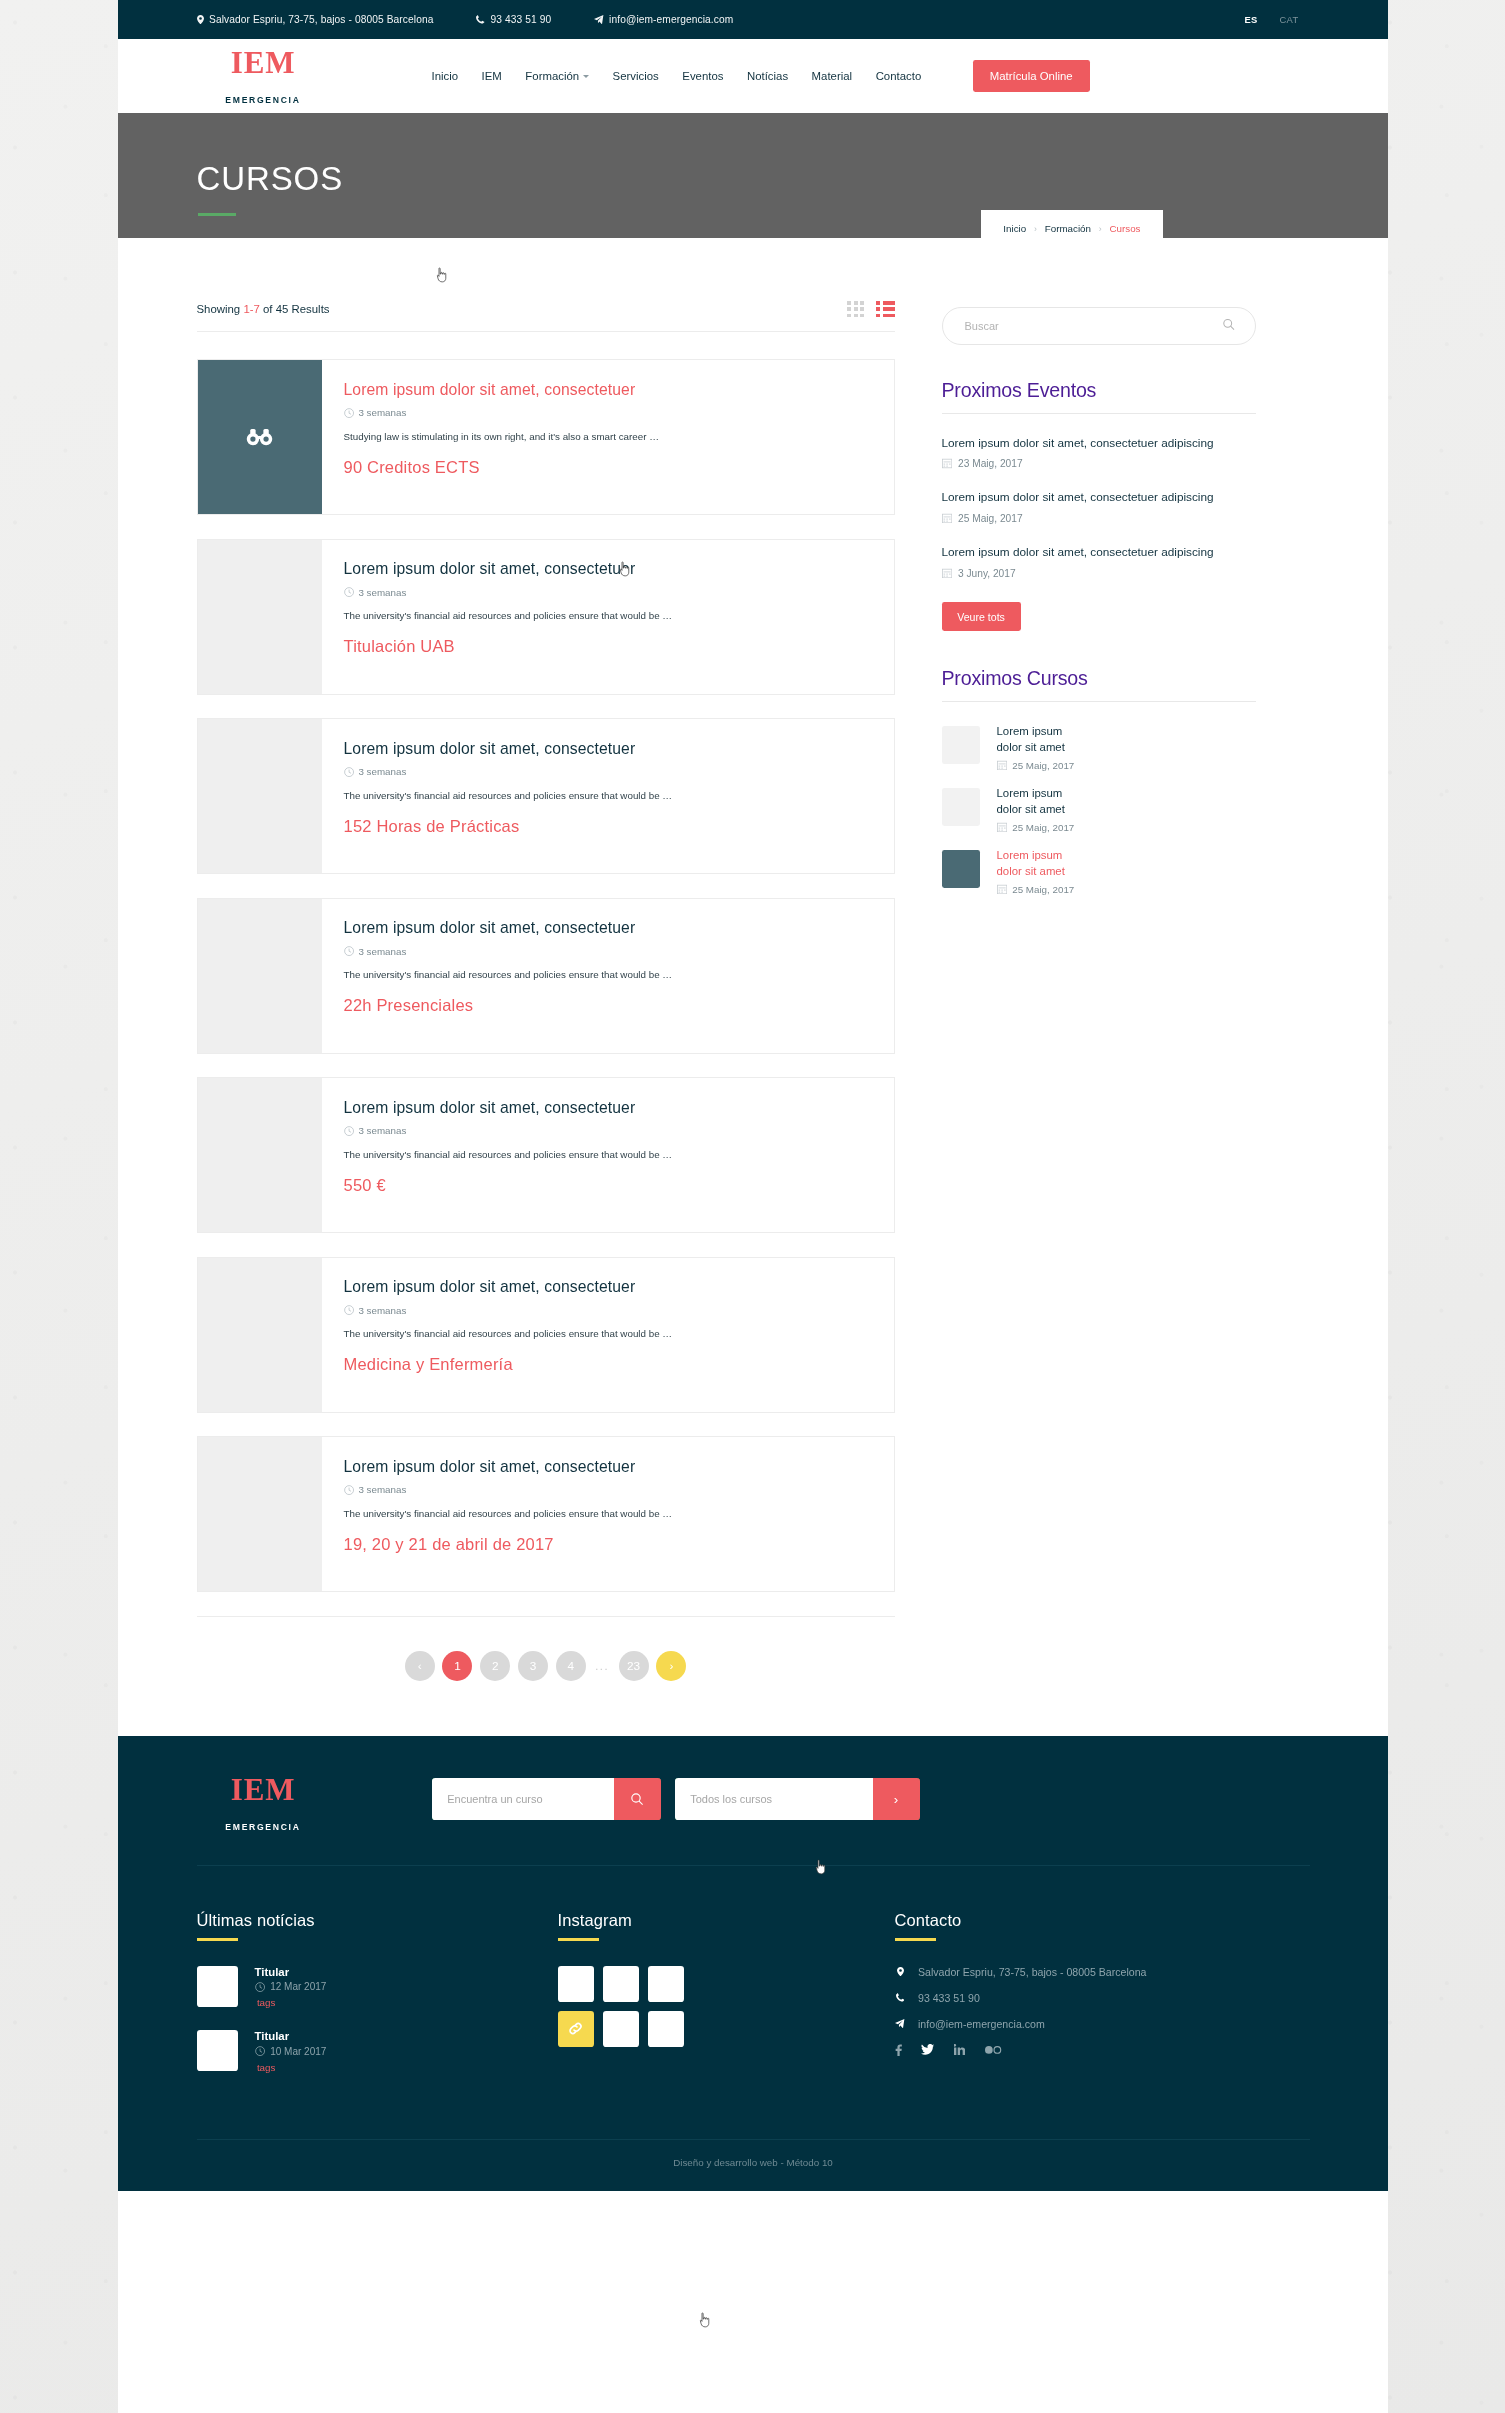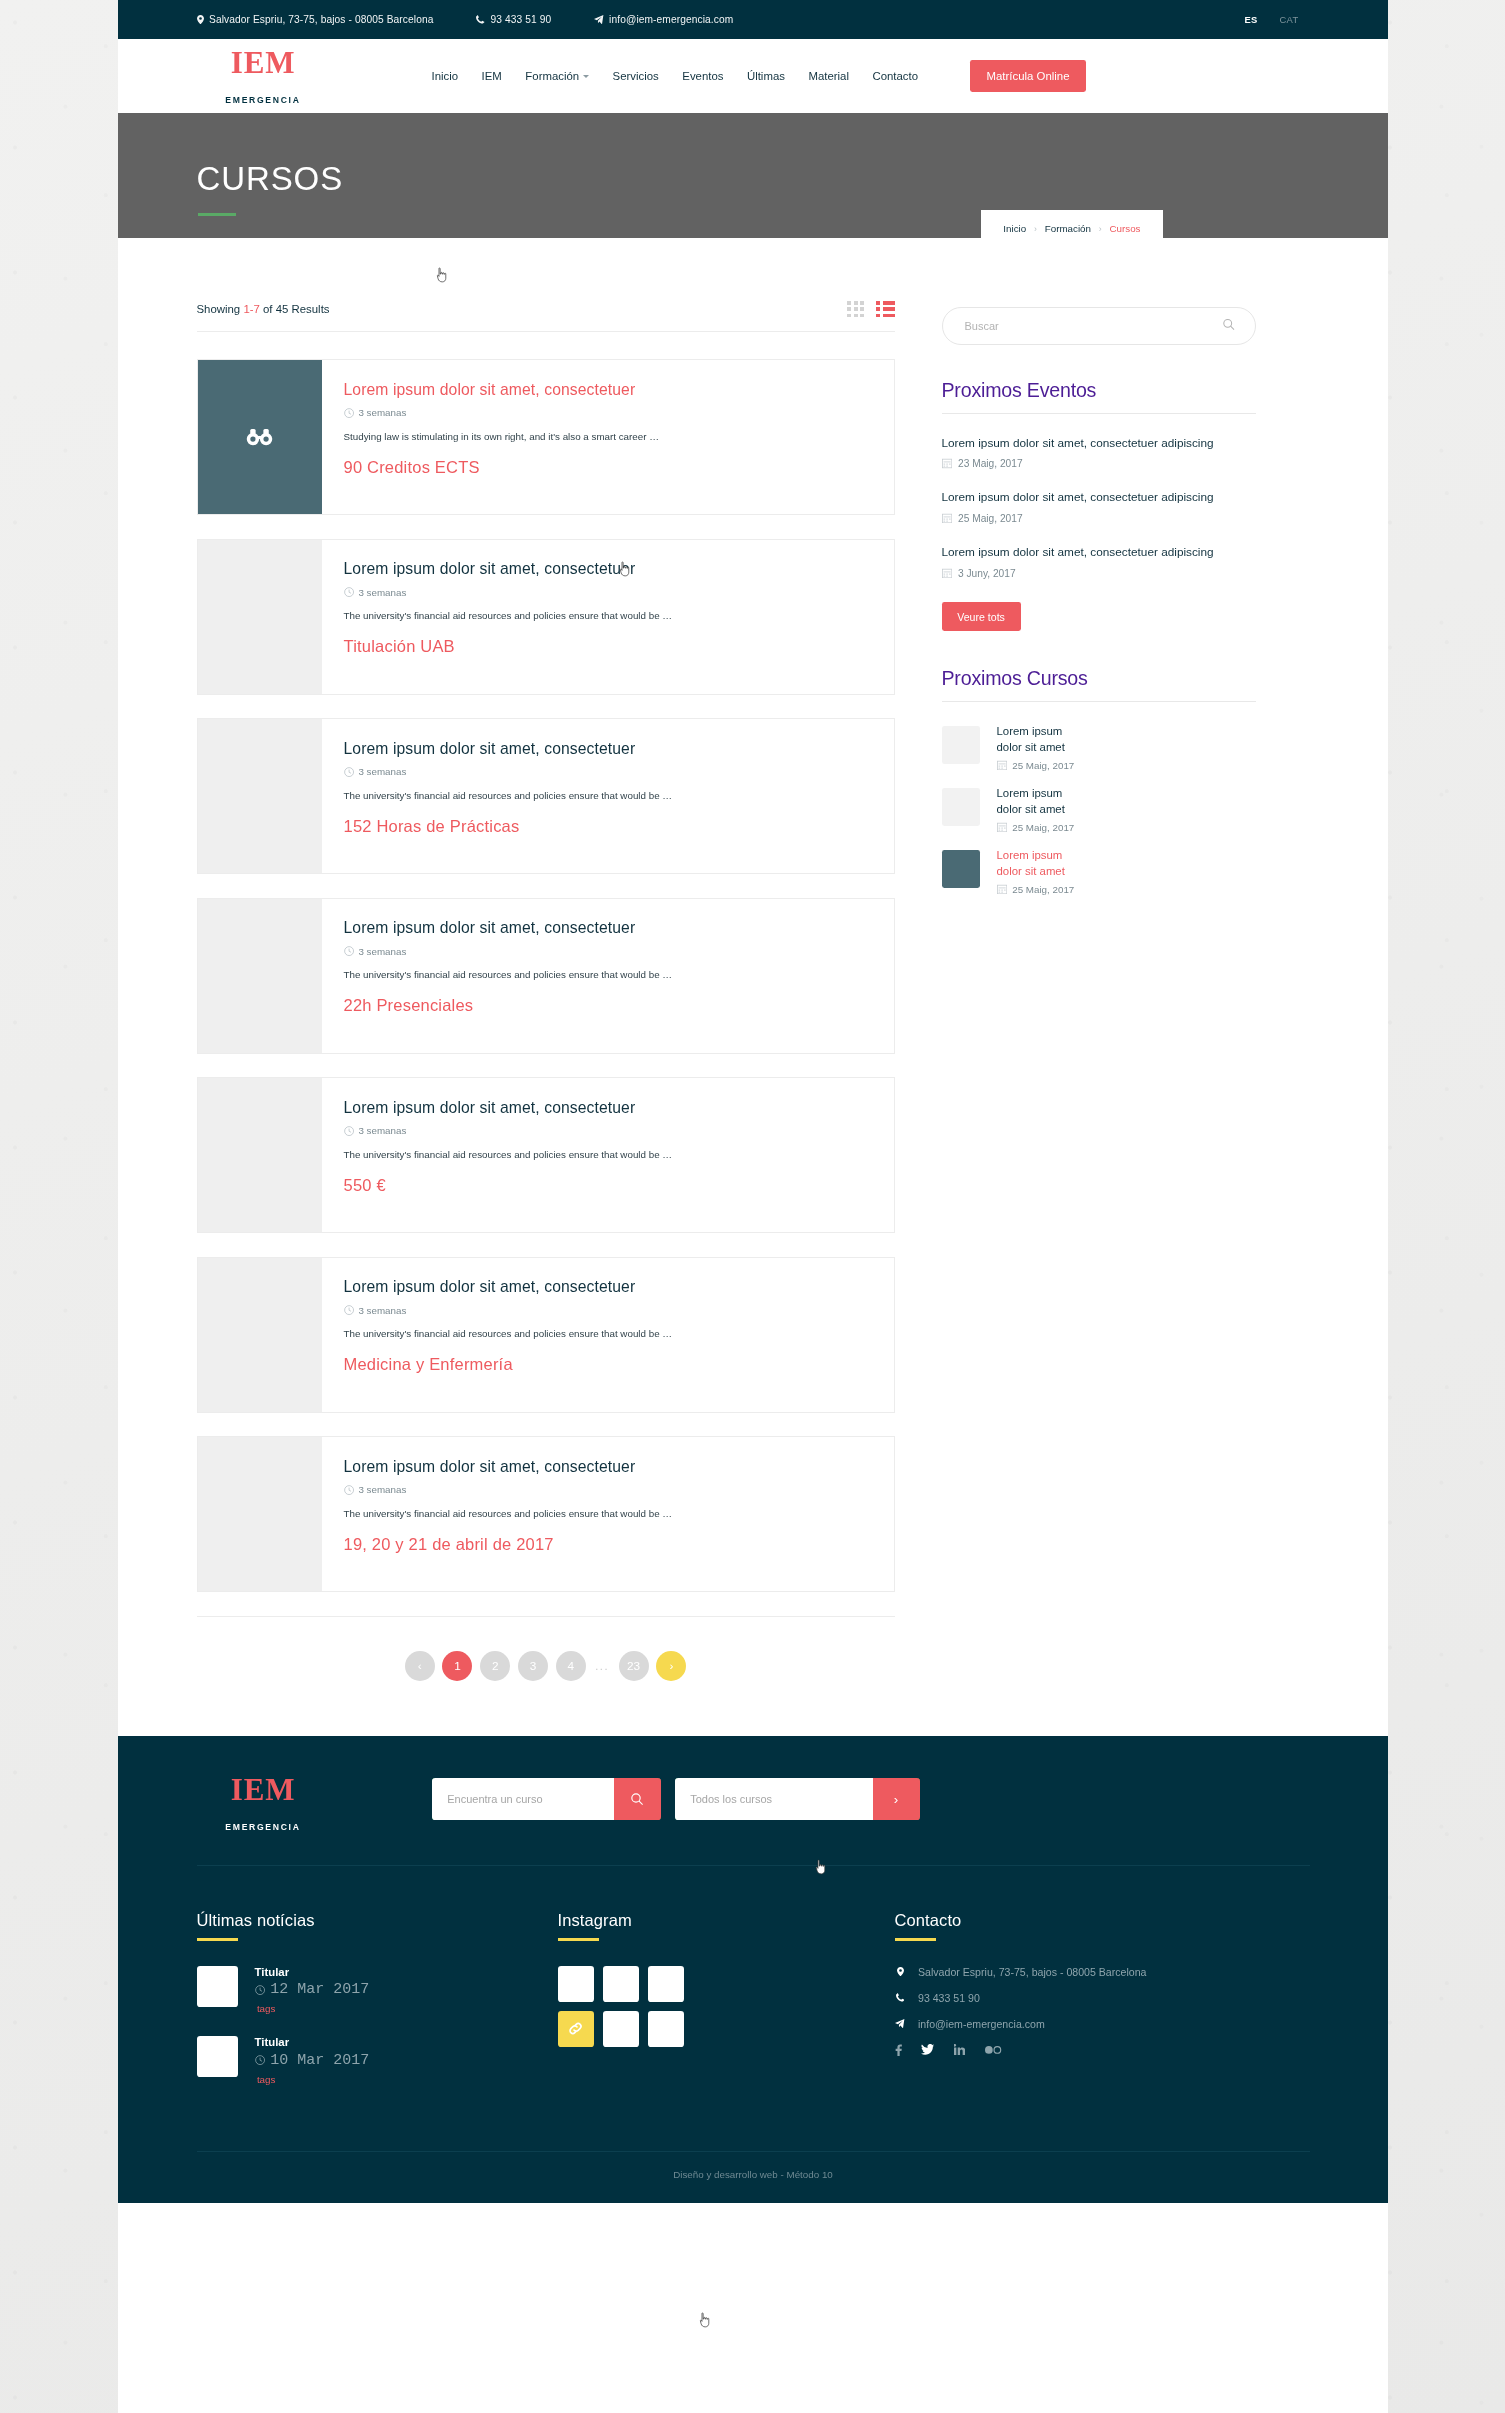--- a/index.html
+++ b/index.html
@@ -448,21 +448,21 @@
   }
   .fcol .yrule { width: 41px; height: 2.4px; background: #f6d94f; margin-bottom: 25px; }
 
   .news-item { display: flex; gap: 17px; margin-bottom: 22px; }
   .news-thumb {
     width: 41px; height: 41px; background: #fff; border-radius: 3.1px; flex: none;
   }
   .news-title { color: #fff; font-size: 11.4px; font-weight: bold; margin-bottom: 3.9px; }
   .news-date {
     display: flex; align-items: center; gap: 5.5px;
-    color: #8ea4ac; font-size: 15px; font-family: Liberation Mono, monospace;
+    color: #8ea4ac; font-size: 10px;
   }
   .news-tags { color: #ee5a5f; font-size: 9.8px; margin-top: 4.7px; margin-left: 2.4px; }
 
   .ig-grid { display: grid; grid-template-columns: repeat(3, 36px); gap: 9.4px; }
   .ig-cell {
     width: 36px; height: 36px; background: #fff; border-radius: 3.1px;
     display: flex; align-items: center; justify-content: center;
   }
   .ig-cell.is-hover { background: #f6d94f; }
 
@@ -540,21 +540,21 @@
             <span>Formación</span>
             <i class="caret"></i>
           </a>
         <a href="#">
             <span>Servicios</span>
           </a>
         <a href="#">
             <span>Eventos</span>
           </a>
         <a href="#">
-            <span>Últimas</span>
+            <span>Notícias</span>
           </a>
         <a href="#">
             <span>Material</span>
           </a>
         <a href="#">
             <span>Contacto</span>
           </a>
         <button class="btn-matricula">Matrícula Online</button>
       </div>
     </div>

